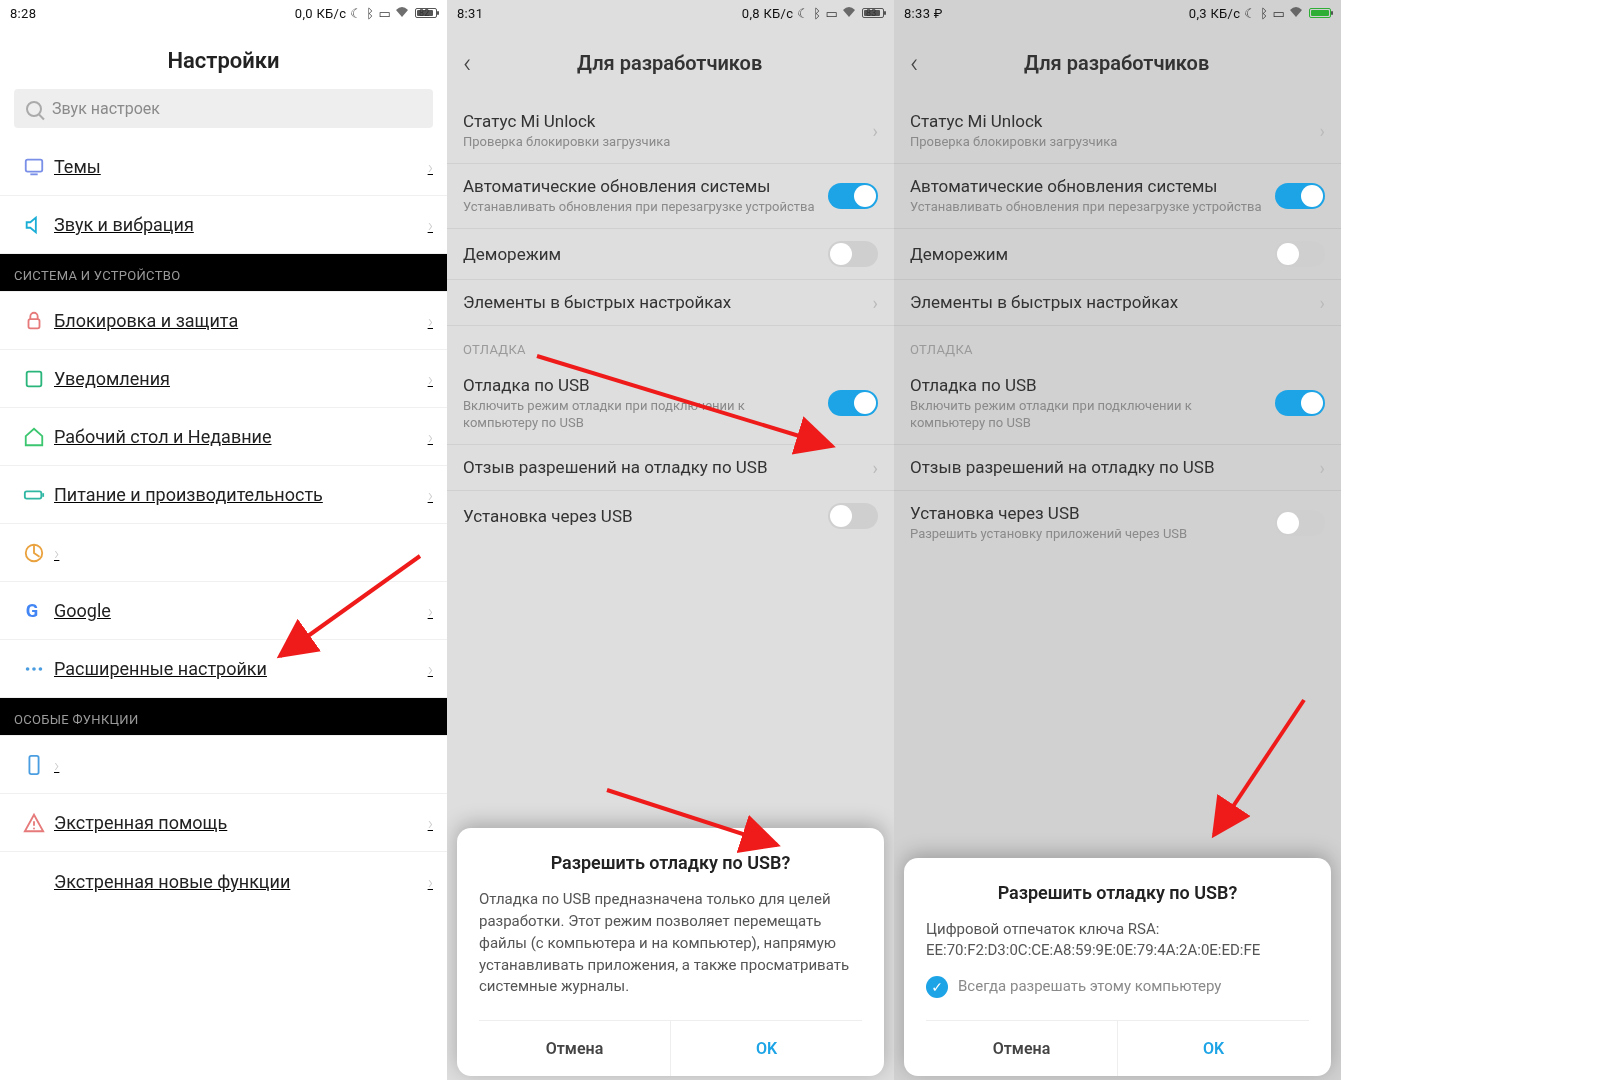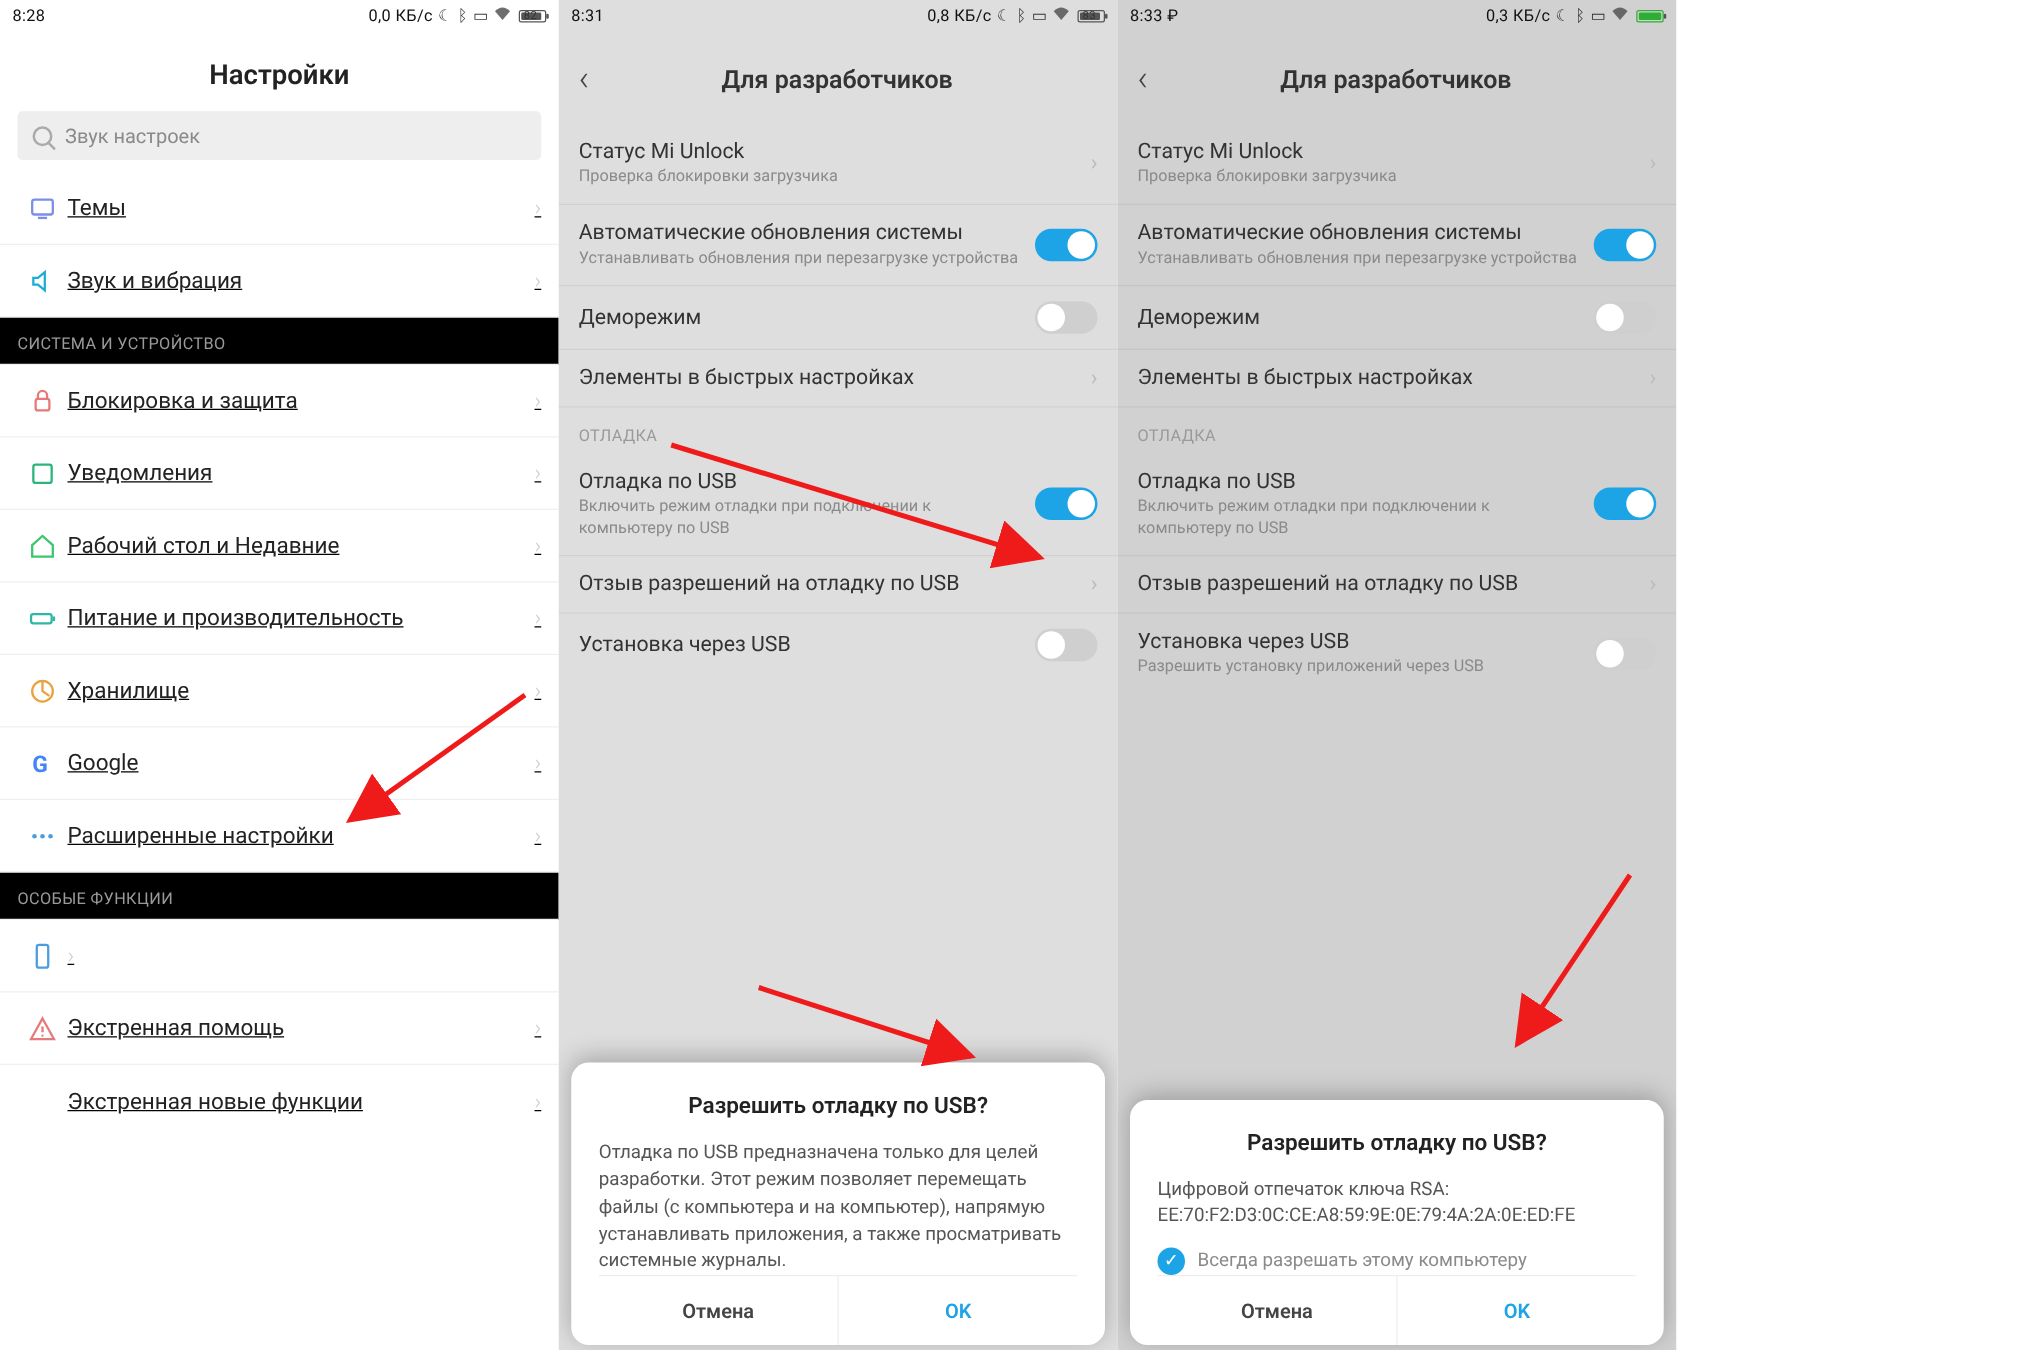--- a/index.html
+++ b/index.html
@@ -116,21 +116,21 @@
   
   .dialog {
     position:absolute; left:10px; right:10px; bottom:4px;
     background:#fff; border-radius:14px;
     box-shadow:0 -4px 20px rgba(0,0,0,0.25);
     padding: 24px 22px 0;
   }
   .dlg-title { text-align:center; font-weight:600; font-size:18px; color:#222; margin-bottom:16px; }
   .dlg-body { font-size:15px; color:#555; line-height:1.45; }
   .dlg-btns {
-    display:flex; border-top:1px solid #eee; 
+    display:flex; border-top:1px solid #eee; margin-top:22px;
   }
   .dlg-btn {
     flex:1; text-align:center; padding:18px 0; font-size:16px; font-weight:600;
   }
   .dlg-btn.cancel { color:#444; border-right:1px solid #eee; }
   .dlg-btn.ok { color:#1da4e6; }
   .chk-row { display:flex; align-items:center; gap:10px; margin-top:14px; }
   .chk {
     width:22px; height:22px; border-radius:50%; background:#1da4e6;
     display:flex; align-items:center; justify-content:center;
@@ -232,21 +232,20 @@
     <span class="lbl">Питание и производительность</span>
     <span class="chev">›</span>
   </div>
   <div class="row">
     <span class="ic">
         <svg class="ico-svg" viewBox="0 0 24 24">
           <circle cx="12" cy="12" r="9" fill="none" stroke="#eaa23f" stroke-width="2"></circle>
           <path d="M12 3v9l6 4" fill="none" stroke="#eaa23f" stroke-width="2"></path>
         </svg>
       </span>
-    <span class="lbl">Хранилище</span>
     <span class="chev">›</span>
   </div>
   <div class="row">
     <span class="ic">
         <svg class="ico-svg" viewBox="0 0 24 24">
           <text x="3" y="19" font-size="20" font-weight="700" fill="#4285f4">G</text>
         </svg>
       </span>
     <span class="lbl">Google</span>
     <span class="chev">›</span>

